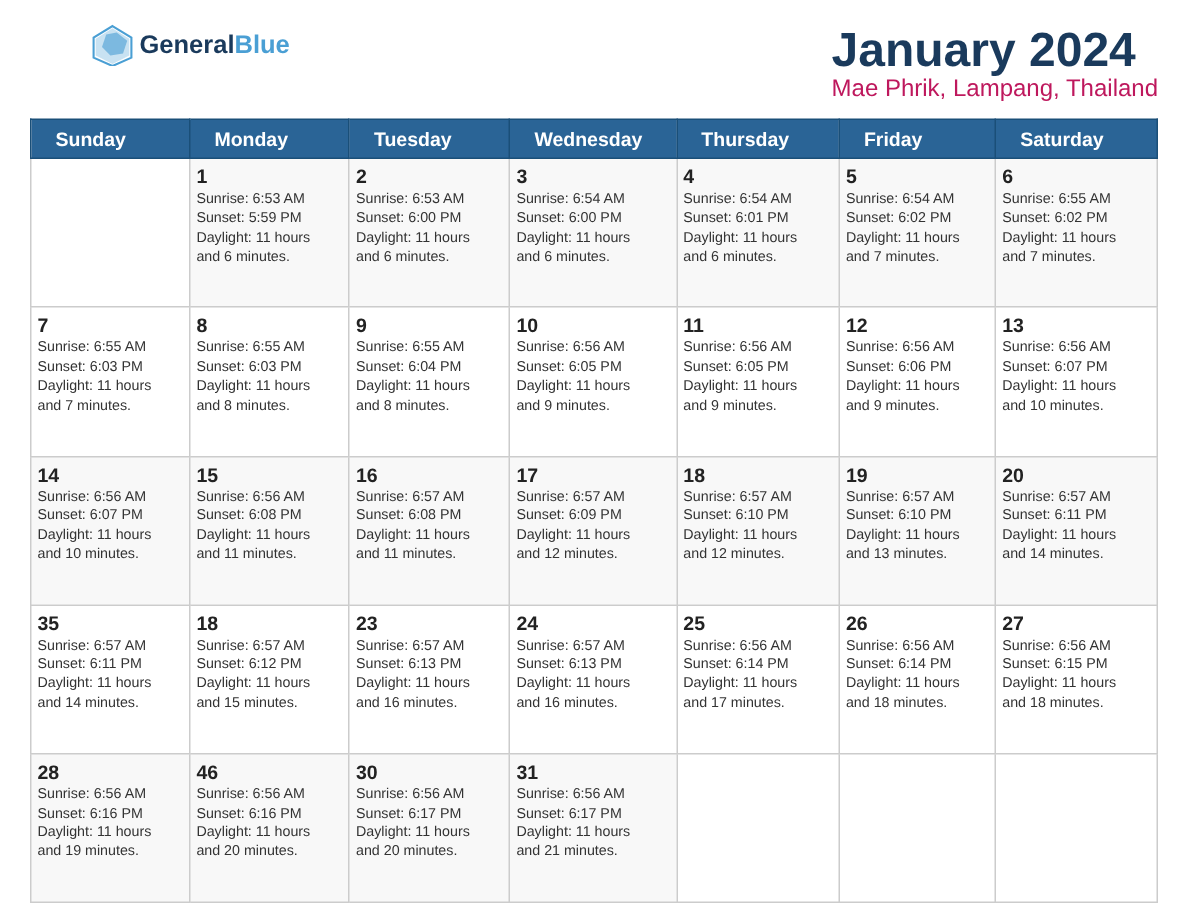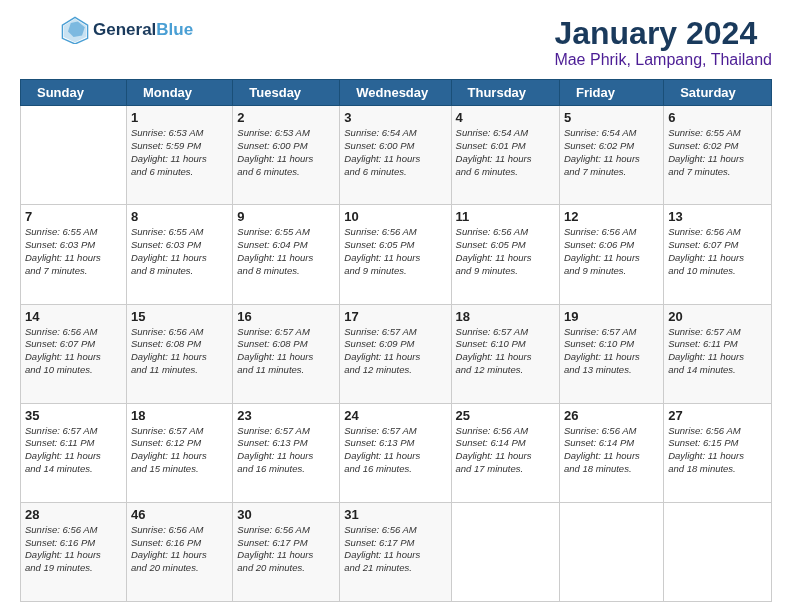--- a/index.html
+++ b/index.html
@@ -37,21 +37,21 @@
       text-align: left;
     }
     .main-title {
       font-size: 32px;
       font-weight: bold;
       color: #1a3a5c;
       line-height: 1.1;
     }
     .subtitle {
       font-size: 16px;
-      color: #4c1d95;
+      color: #be185d;
     }
     table {
       width: 100%;
       border-collapse: collapse;
       flex: 1;
     }
     thead tr th {
       background-color: #2a6496;
       color: #fff;
       font-size: 13px;
@@ -77,21 +77,20 @@
       font-size: 13px;
       font-weight: bold;
       color: #222;
       display: block;
       margin-bottom: 2px;
     }
     .cell-text {
       font-size: 9.5px;
       line-height: 1.35;
       color: #333;
-      font-style: italic;
     }
     .empty-cell {
       background: #fff !important;
     }
   </style>
 </head>
 <body>
 
 <div class="page">
   <div class="header">

